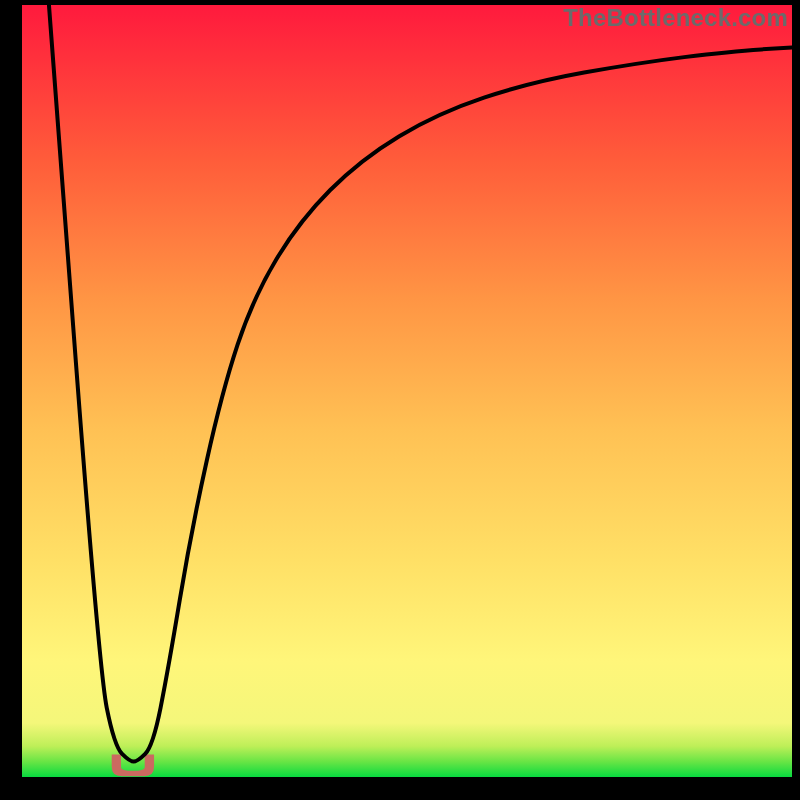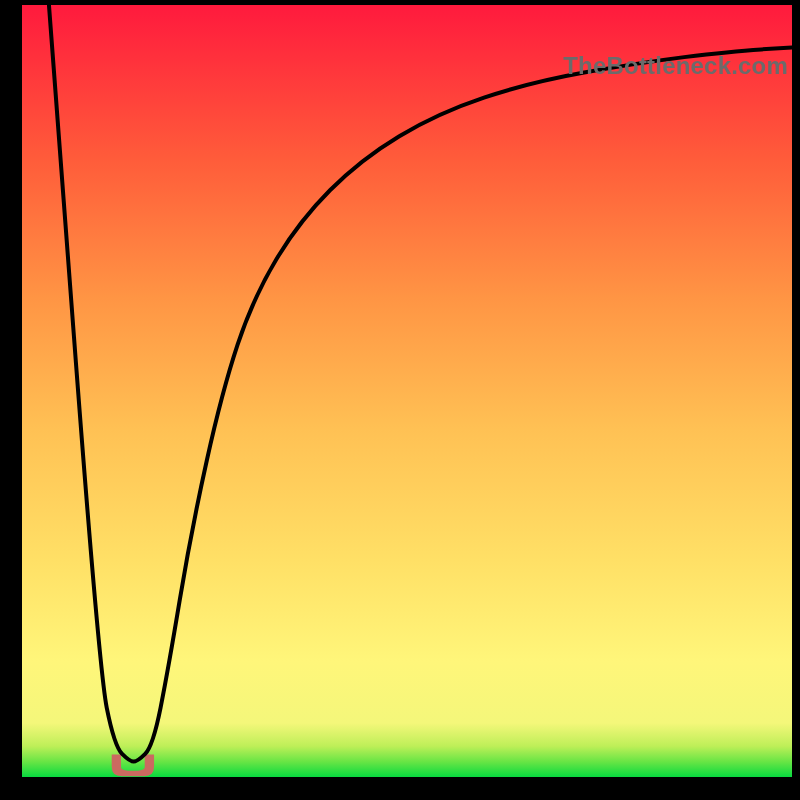--- a/index.html
+++ b/index.html
@@ -28,21 +28,20 @@
   .watermark {
     position: absolute;
     top: 4px;
     right: 12px;
     font-family: Arial, Helvetica, sans-serif;
     font-size: 24px;
     font-weight: 600;
     color: #6b6b6b;
     user-select: none;
     letter-spacing: 0.2px;
-    margin-top: 48px;
   }
   svg { display: block; }
 </style>
 </head>
 <body>
 
 <div class="frame">
   <div class="plot-area">
     <svg width="770" height="772" viewBox="0 0 770 772" preserveAspectRatio="none">
       <defs>

